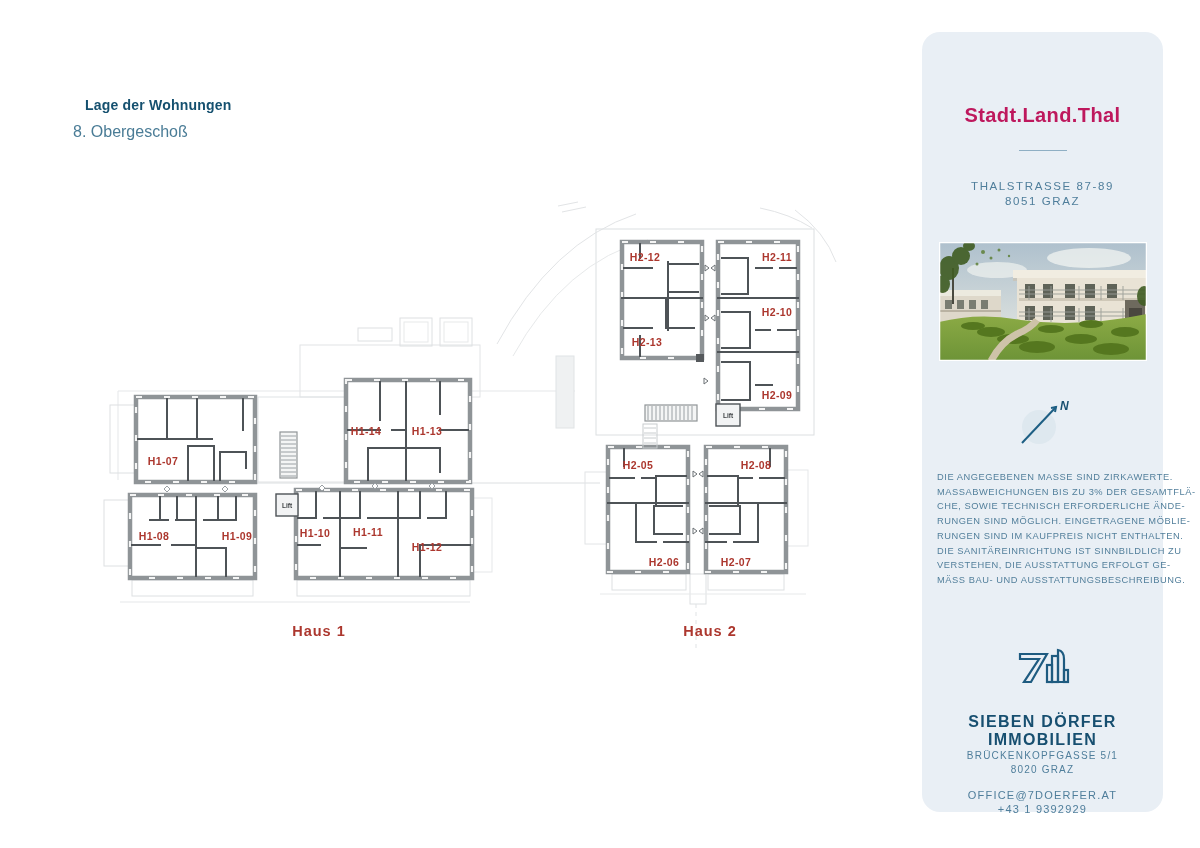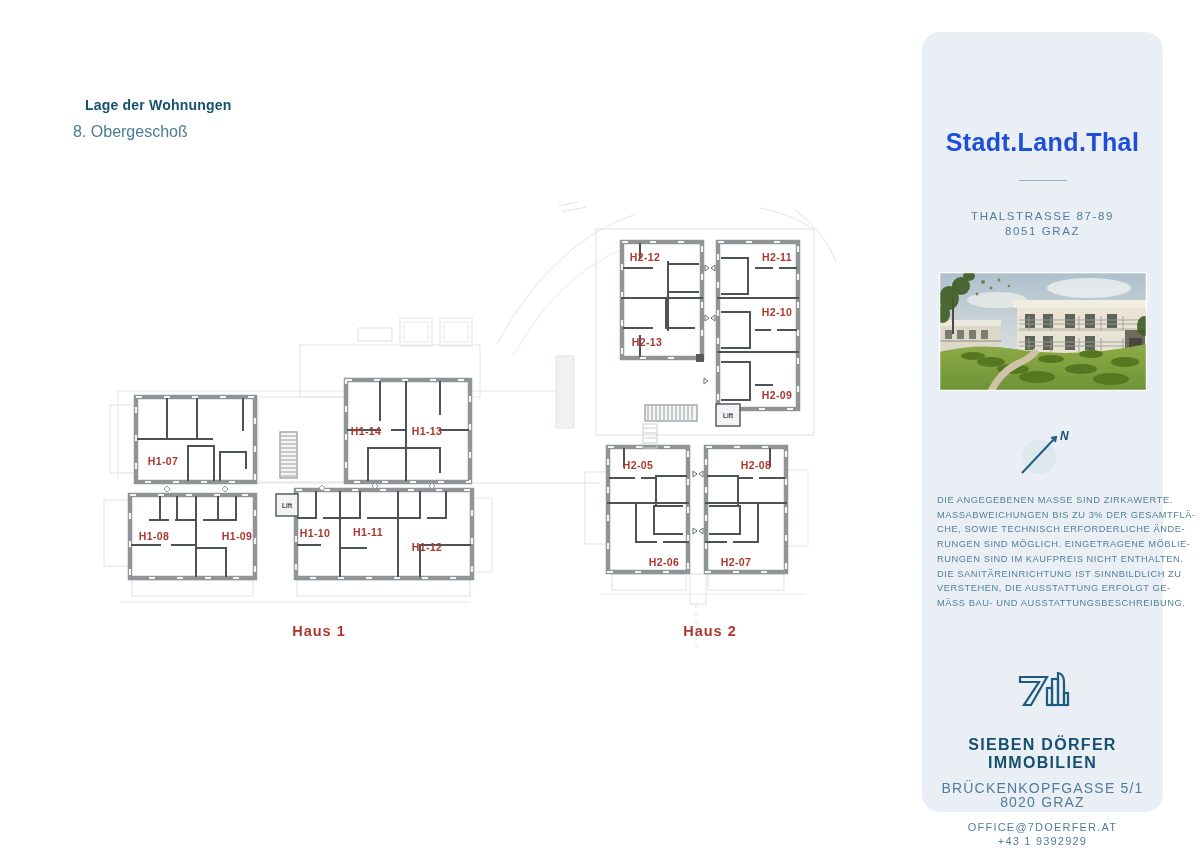--- a/index.html
+++ b/index.html
@@ -16,33 +16,33 @@
   .plan-svg{position:absolute;left:0;top:0;width:1200px;height:848px;}
   .plan-label{font:700 10.5px "Liberation Sans", sans-serif;fill:#AC372E;letter-spacing:.4px;text-anchor:middle;}
   .haus-label{font:700 14.5px "Liberation Sans", sans-serif;fill:#AC372E;letter-spacing:1px;text-anchor:middle;}
   .lift-label{font:600 6.5px "Liberation Sans", sans-serif;fill:#3E4245;text-anchor:middle;}
 
   
   .sidebar{
     position:absolute;left:922px;top:32px;width:241px;height:780px;
     background:#E9EFF5;border-radius:18px;box-sizing:border-box;text-align:center;
   }
-  .brand{margin-top:96px;font-size:25px;font-weight:700;color:#1d4ed8;letter-spacing:.4px;}
+  .brand{margin-top:72px;font-size:20px;font-weight:700;color:#be185d;letter-spacing:.4px;}
   .brand-divider{width:48px;height:1px;background:#8FAFC4;margin:23px auto 0;}
   .project-address{margin-top:28px;font-size:11.5px;letter-spacing:1.6px;color:#4F7E9B;line-height:15px;}
   .photo{display:block;margin:33px auto 0;}
   .compass{display:block;margin:35px auto 0;}
-  .disclaimer{width:211px;margin:15px auto 0;}
+  .disclaimer{width:211px;margin:22px auto 0;}
   .disclaimer div{
     font-size:9.3px;line-height:14.7px;letter-spacing:.55px;color:#527F9B;
     text-align:justify;text-align-last:justify;white-space:nowrap;
   }
   .logo{display:block;margin:53px auto 0;}
   .company{margin-top:28px;font-size:16px;font-weight:700;letter-spacing:1.3px;color:#174F70;}
-  .company-address{margin-top:9px;font-size:14px;letter-spacing:1.2px;color:#4F7E9B;line-height:14.5px;}
+  .company-address{font-size:10px;letter-spacing:1.2px;color:#4F7E9B;line-height:14.5px;}
   .company-contact{margin-top:10px;font-size:11px;letter-spacing:1.2px;color:#4F7E9B;line-height:14.5px;}
 </style>
 </head>
 <body>
 
 <div class="heading">
   <h1>Lage der Wohnungen</h1>
   <h2>8. Obergeschoß</h2>
 </div>
 

